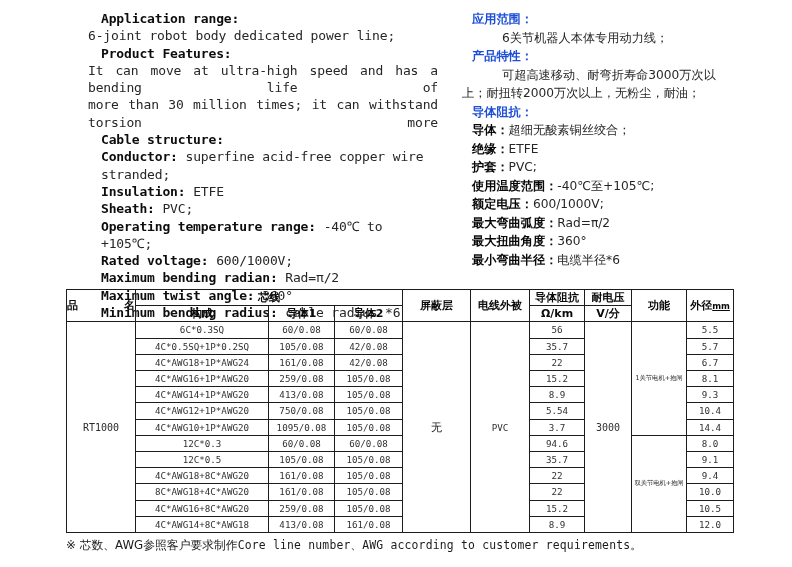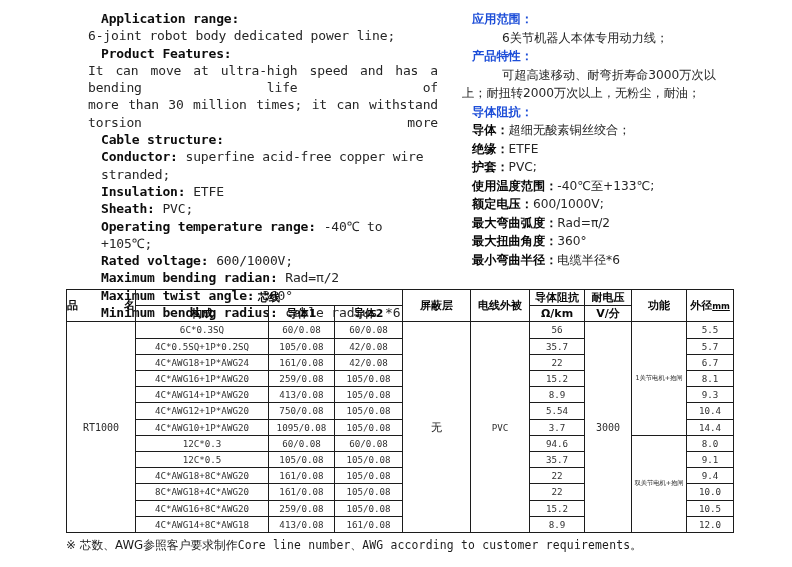--- a/index.html
+++ b/index.html
@@ -205,21 +205,21 @@
   <div class="text-col" id="chinese-column">
     <div class="cn-line heading">应用范围：</div>
     <div class="cn-line body cn-indent">6关节机器人本体专用动力线；</div>
     <div class="cn-line heading">产品特性：</div>
     <div class="cn-line body cn-indent">可超高速移动、耐弯折寿命3000万次以</div>
     <div class="cn-line body">上；耐扭转2000万次以上，无粉尘，耐油；</div>
     <div class="cn-line heading">导体阻抗：</div>
     <div class="cn-line item"><b>导体：</b><span>超细无酸素铜丝绞合；</span></div>
     <div class="cn-line item"><b>绝缘：</b><span>ETFE</span></div>
     <div class="cn-line item"><b>护套：</b><span>PVC;</span></div>
-    <div class="cn-line item"><b>使用温度范围：</b><span>-40℃至+133℃;</span></div>
+    <div class="cn-line item"><b>使用温度范围：</b><span>-40℃至+105℃;</span></div>
     <div class="cn-line item"><b>额定电压：</b><span>600/1000V;</span></div>
     <div class="cn-line item"><b>最大弯曲弧度：</b><span>Rad=π/2</span></div>
     <div class="cn-line item"><b>最大扭曲角度：</b><span>360°</span></div>
     <div class="cn-line item"><b>最小弯曲半径：</b><span>电缆半径*6</span></div>
   </div>
 
 </div>
 
 <div id="spec-table-wrap">
   <table id="spec-table">

